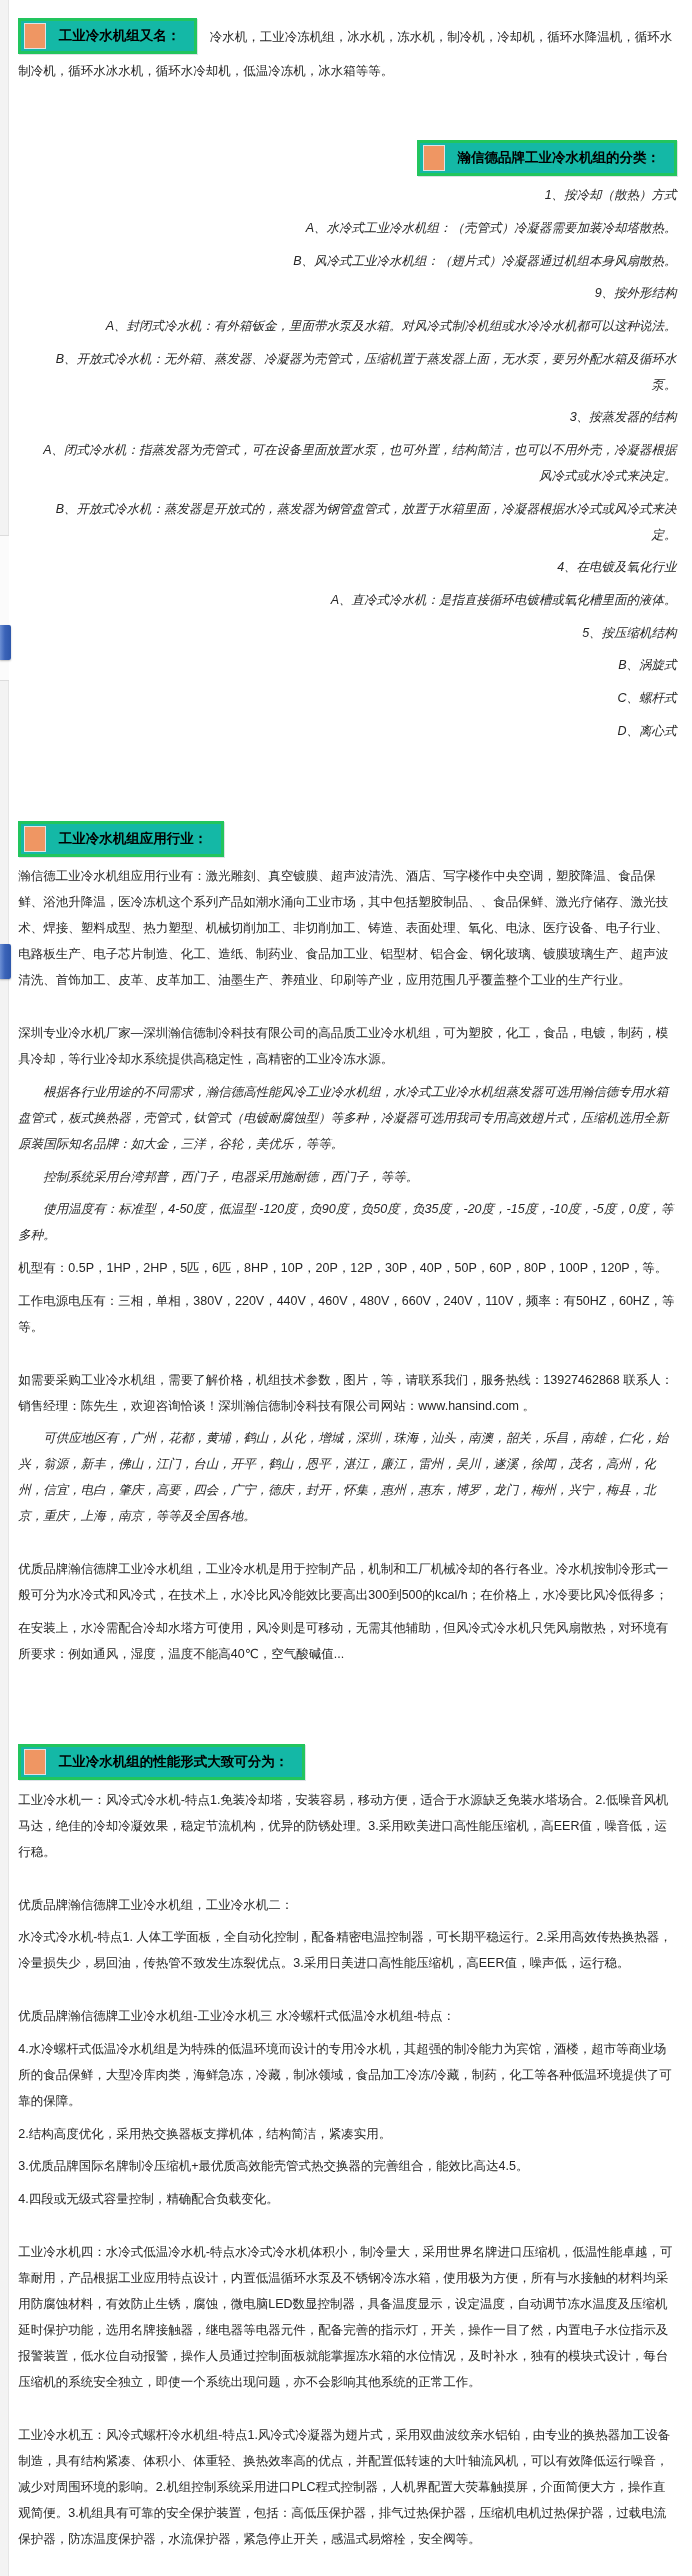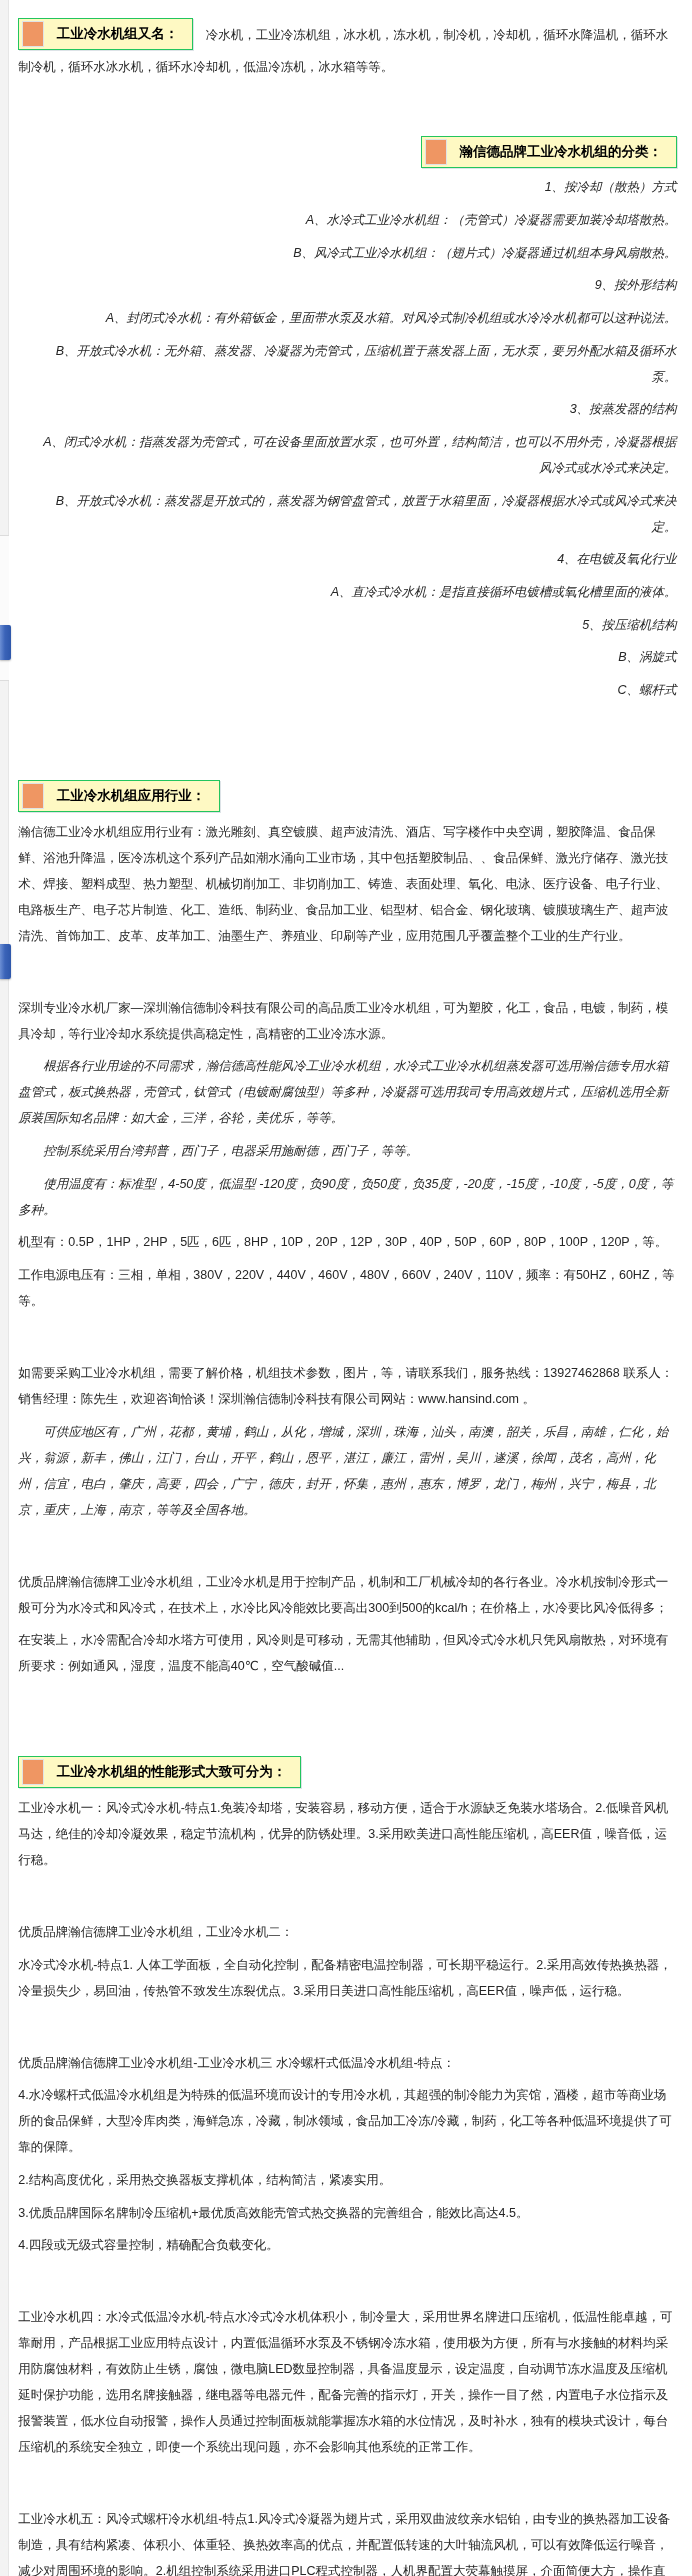--- a/index.html
+++ b/index.html
@@ -30,42 +30,42 @@
   .blue-tab.top{top:625px;}
   .blue-tab.bottom{top:944px;}
   .content{
     margin-left:8.7px;
     padding:11.5px 15.4px 38px 9.6px;
     background:#ffffff;
   }
   .sec-head{
     display:inline-flex;
     align-items:center;
-    border:1px solid #22c55e;
-    background:#fef9c3;
+    border:3px solid #22c55e;
+    background:#14b8a6;
     padding:1.9px 13.5px 1.9px 2.9px;
     box-shadow:1px 1px 0 #dde3e7;
     vertical-align:middle;
   }
   .sq{
     width:20px;height:24px;
     background:#ef9663;
     border:1px solid #dfe3e6;
     margin-right:12.5px;
     flex:0 0 auto;
   }
   .sec-title{
     font-weight:bold;
     font-size:13.5px;
     color:#000000;
     white-space:nowrap;
   }
   .para{margin:6.7px 0;}
   .ind{text-indent:2em;font-style:italic;}
-  .gap{margin-top:46px;}
+  .gap{margin-top:27px;}
   .biggap{margin-top:56px;text-align:right;}
   .hugegap{margin-top:77px;}
   .inline-lead .sec-head{margin-right:9.6px;margin-bottom:3.8px;}
 </style>
 </head>
 <body>
 
 <div class="gutter"></div>
 <div class="side-strip"></div>
 <div class="blue-tab top"></div>
@@ -95,20 +95,21 @@
     <p class="para ind">A、封闭式冷水机：有外箱钣金，里面带水泵及水箱。对风冷式制冷机组或水冷冷水机都可以这种说法。</p>
     <p class="para ind">B、开放式冷水机：无外箱、蒸发器、冷凝器为壳管式，压缩机置于蒸发器上面，无水泵，要另外配水箱及循环水泵。</p>
     <p class="para ind">3、按蒸发器的结构</p>
     <p class="para ind">A、闭式冷水机：指蒸发器为壳管式，可在设备里面放置水泵，也可外置，结构简洁，也可以不用外壳，冷凝器根据风冷式或水冷式来决定。</p>
     <p class="para ind">B、开放式冷水机：蒸发器是开放式的，蒸发器为钢管盘管式，放置于水箱里面，冷凝器根据水冷式或风冷式来决定。</p>
     <p class="para ind">4、在电镀及氧化行业</p>
     <p class="para ind">A、直冷式冷水机：是指直接循环电镀槽或氧化槽里面的液体。</p>
     <p class="para ind">5、按压缩机结构</p>
     <p class="para ind">B、涡旋式</p>
     <p class="para ind">C、螺杆式</p>
+    <p class="para ind">D、离心式</p>
   </div>
 
   <div class="hugegap">
     <p class="para">
       <span class="sec-head">
         <span class="sq"></span>
         <span class="sec-title">工业冷水机组应用行业：</span>
       </span>
     </p>
     <p class="para">瀚信德工业冷水机组应用行业有：激光雕刻、真空镀膜、超声波清洗、酒店、写字楼作中央空调，塑胶降温、食品保鲜、浴池升降温，医冷冻机这个系列产品如潮水涌向工业市场，其中包括塑胶制品、、食品保鲜、激光疗储存、激光技术、焊接、塑料成型、热力塑型、机械切削加工、非切削加工、铸造、表面处理、氧化、电泳、医疗设备、电子行业、电路板生产、电子芯片制造、化工、造纸、制药业、食品加工业、铝型材、铝合金、钢化玻璃、镀膜玻璃生产、超声波清洗、首饰加工、皮革、皮革加工、油墨生产、养殖业、印刷等产业，应用范围几乎覆盖整个工业的生产行业。</p>

